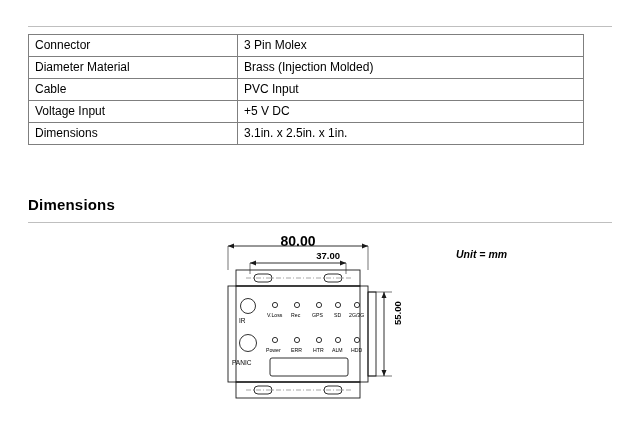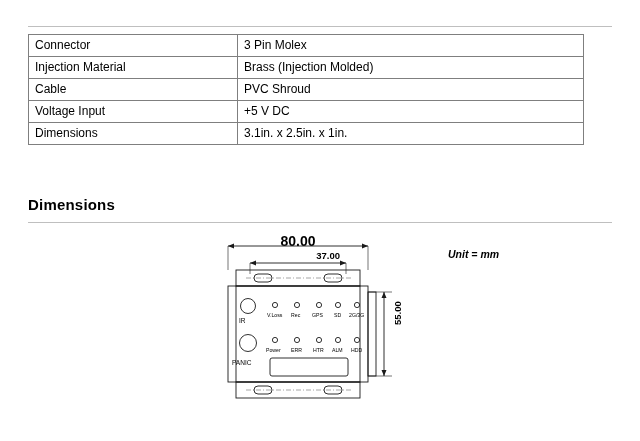--- a/index.html
+++ b/index.html
@@ -70,21 +70,21 @@
   
   .drawing {
     position: absolute;
     left: 180px;
     top: 230px;
     width: 340px;
     height: 200px;
   }
   .unit-label {
     position: absolute;
-    left: 268px;
+    left: 276px;
     top: 18px;
     font-size: 10.5px;
     font-style: italic;
     font-weight: bold;
     color: #000;
     white-space: nowrap;
   }
   
   .dim-80-text {
     position: absolute;
@@ -138,26 +138,26 @@
 
   <div class="top-rule"></div>
 
   <table class="spec-table">
     <tbody>
       <tr>
         <td class="k">Connector</td>
         <td class="v">3 Pin Molex</td>
       </tr>
       <tr>
-        <td class="k">Injection Material</td>
+        <td class="k">Diameter Material</td>
         <td class="v">Brass (Injection Molded)</td>
       </tr>
       <tr>
         <td class="k">Cable</td>
-        <td class="v">PVC Shroud</td>
+        <td class="v">PVC Input</td>
       </tr>
       <tr>
         <td class="k">Voltage Input</td>
         <td class="v">+5 V DC</td>
       </tr>
       <tr>
         <td class="k">Dimensions</td>
         <td class="v">3.1in. x 2.5in. x 1in.</td>
       </tr>
     </tbody>

